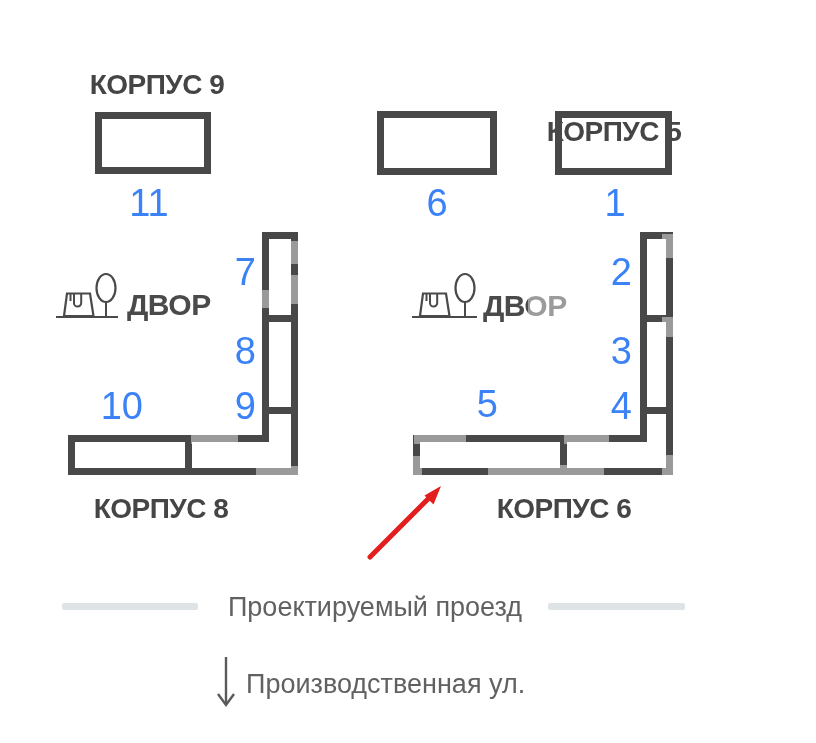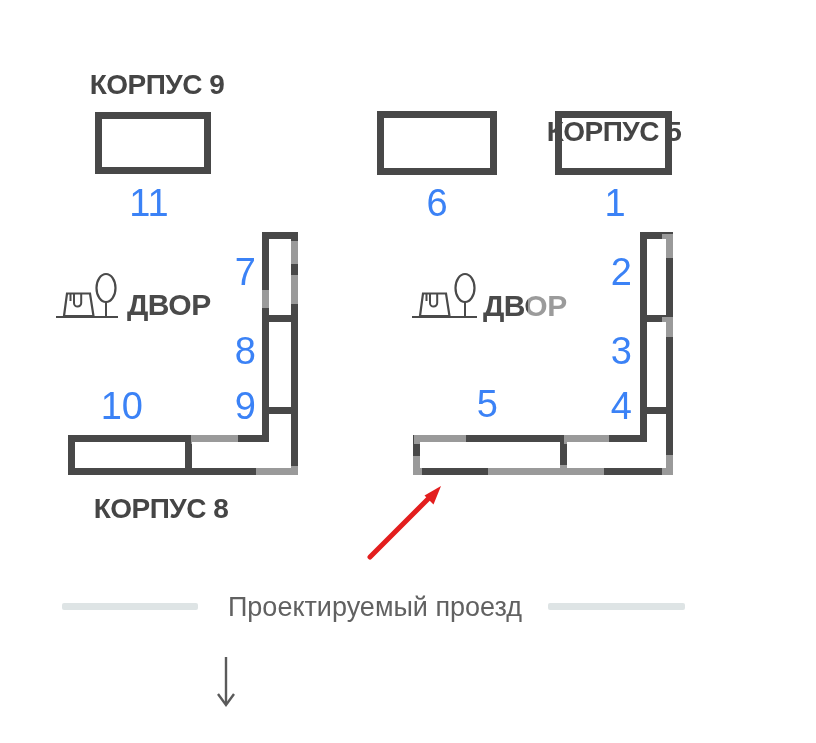--- a/index.html
+++ b/index.html
@@ -98,20 +98,21 @@
     <div class="ln" style="left:413px;top:435px;width:7px;height:40px;"></div>
     <div class="ln" style="left:413px;top:468px;width:260px;height:7px;"></div>
     <div class="ln" style="left:560px;top:435px;width:7px;height:40px;"></div>
   </div>
 
   <div class="unum rgt" style="left:572px;top:253px;">2</div>
   <div class="unum rgt" style="left:572px;top:332px;">3</div>
   <div class="unum rgt" style="left:572px;top:387px;">4</div>
   <div class="unum rgt" style="left:438px;top:385px;">5</div>
 
+  <div class="btitle" style="left:464px;top:493px;">КОРПУС 6</div>
 
   <svg style="left:412px;top:270px;" width="70" height="50" viewBox="0 0 70 50">
     <line x1="0" y1="47" x2="65" y2="47" stroke="#4a4a4a" stroke-width="2"></line>
     <path d="M8,46 L11,23.5 L34,23.5 L37.5,46 Z" fill="none" stroke="#4a4a4a" stroke-width="2.2"></path>
     <path d="M18,24 v9 a3.6,3.6 0 0 0 7.2,0 v-9" fill="none" stroke="#4a4a4a" stroke-width="2"></path>
     <line x1="14.5" y1="24" x2="14.5" y2="31" stroke="#4a4a4a" stroke-width="2"></line>
     <ellipse cx="53" cy="18" rx="9.5" ry="14" fill="none" stroke="#4a4a4a" stroke-width="2.2"></ellipse>
     <line x1="53" y1="32" x2="53" y2="47" stroke="#4a4a4a" stroke-width="2"></line>
   </svg>
   <div class="yard" style="left:483px;top:290px;">ДВОР</div>
@@ -122,20 +123,21 @@
   </svg>
 
   <div class="legend-line" style="left:62px;top:603px;width:136px;"></div>
   <div class="legend-text ctr" style="left:205px;top:592px;">Проектируемый проезд</div>
   <div class="legend-line" style="left:548px;top:603px;width:137px;"></div>
 
   <svg style="left:210px;top:655px;" width="30" height="55" viewBox="0 0 30 55">
     <line x1="16" y1="2" x2="16" y2="49" stroke="#5a5a5a" stroke-width="2.4"></line>
     <polyline points="8,39 16,50 24,39" fill="none" stroke="#5a5a5a" stroke-width="2.4" stroke-linejoin="miter"></polyline>
   </svg>
+  <div class="legend-text" style="left:246px;top:669px;">Производственная ул.</div>
 
   <div class="patch" style="left:286px;top:241px;width:13px;height:23px;"></div>
   <div class="patch" style="left:286px;top:275px;width:13px;height:29px;"></div>
   <div class="patch" style="left:258px;top:290px;width:11px;height:18px;"></div>
   <div class="patch" style="left:191px;top:434px;width:47px;height:10px;"></div>
   <div class="patch" style="left:256px;top:466px;width:44px;height:11px;"></div>
   <div class="patch" style="left:662px;top:234px;width:12px;height:24px;"></div>
   <div class="patch" style="left:662px;top:317px;width:12px;height:20px;"></div>
   <div class="patch" style="left:414px;top:434px;width:52px;height:10px;"></div>
   <div class="patch" style="left:564px;top:434px;width:45px;height:10px;"></div>

